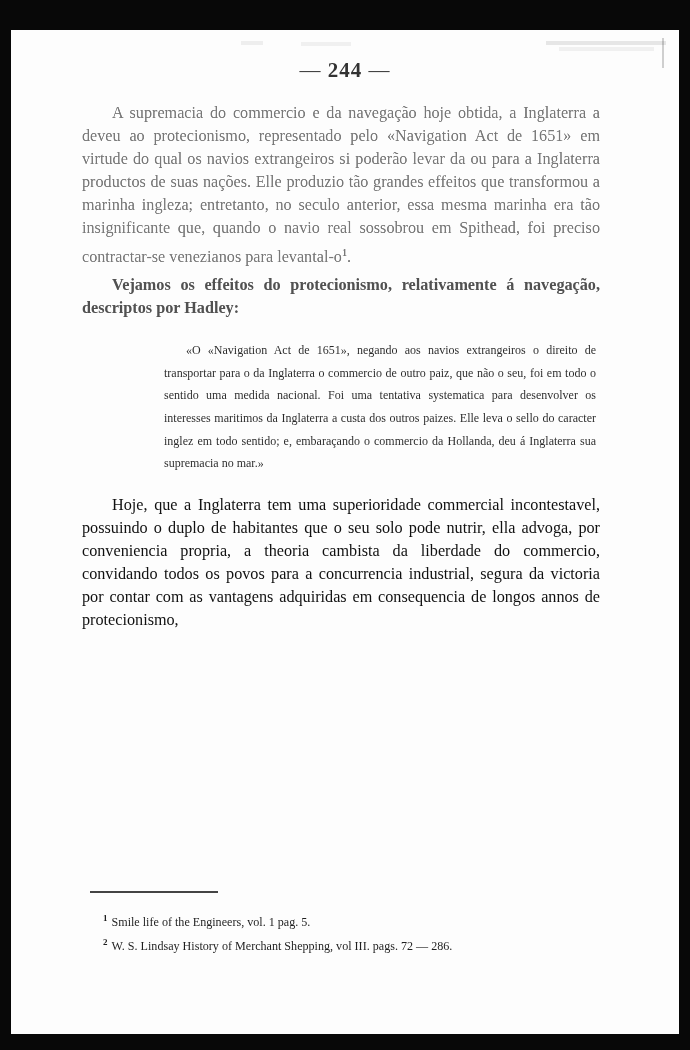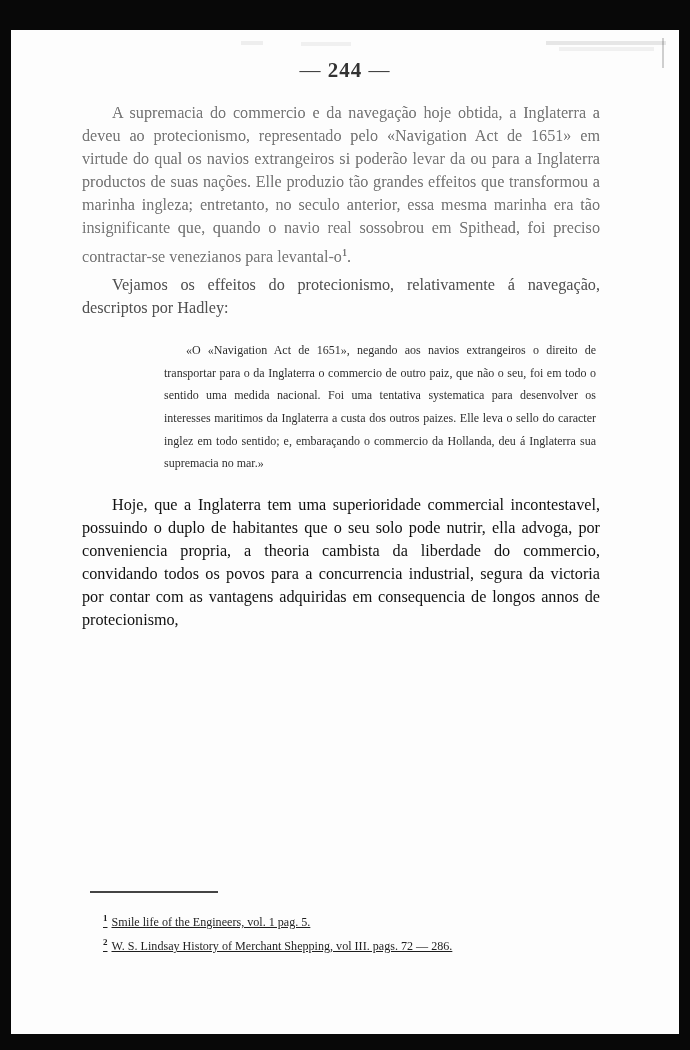--- a/index.html
+++ b/index.html
@@ -94,20 +94,21 @@
   
   .ink-vfaint {
     opacity: 0.52;
     filter: contrast(1.9) grayscale(1);
     text-shadow: 0.4px 0 0 rgba(255,255,255,0.55), -0.4px 0.3px 0 rgba(255,255,255,0.4);
   }
   .ink-faint {
     opacity: 0.68;
     filter: contrast(1.55) grayscale(1);
     text-shadow: 0.3px 0 0 rgba(255,255,255,0.35);
+    font-weight: bold;
   }
   .ink-mid {
     opacity: 0.84;
     filter: contrast(1.2) grayscale(1);
   }
   .ink-strong {
     opacity: 0.96;
     filter: contrast(1.05) grayscale(1);
   }
 
@@ -143,21 +144,20 @@
     font-size: 12.1px;
     line-height: 20px;
     color: #101010;
     opacity: 0.88;
     filter: contrast(1.15) grayscale(1);
   }
   .footnote {
     padding-left: 24px;
     text-indent: -11px;
     white-space: nowrap;
-    text-decoration: underline;
   }
   .fn-marker {
     font-size: 9px;
     vertical-align: super;
     font-weight: bold;
     margin-right: 4px;
   }
   .fn-ref {
     font-size: 10px;
     vertical-align: super;

